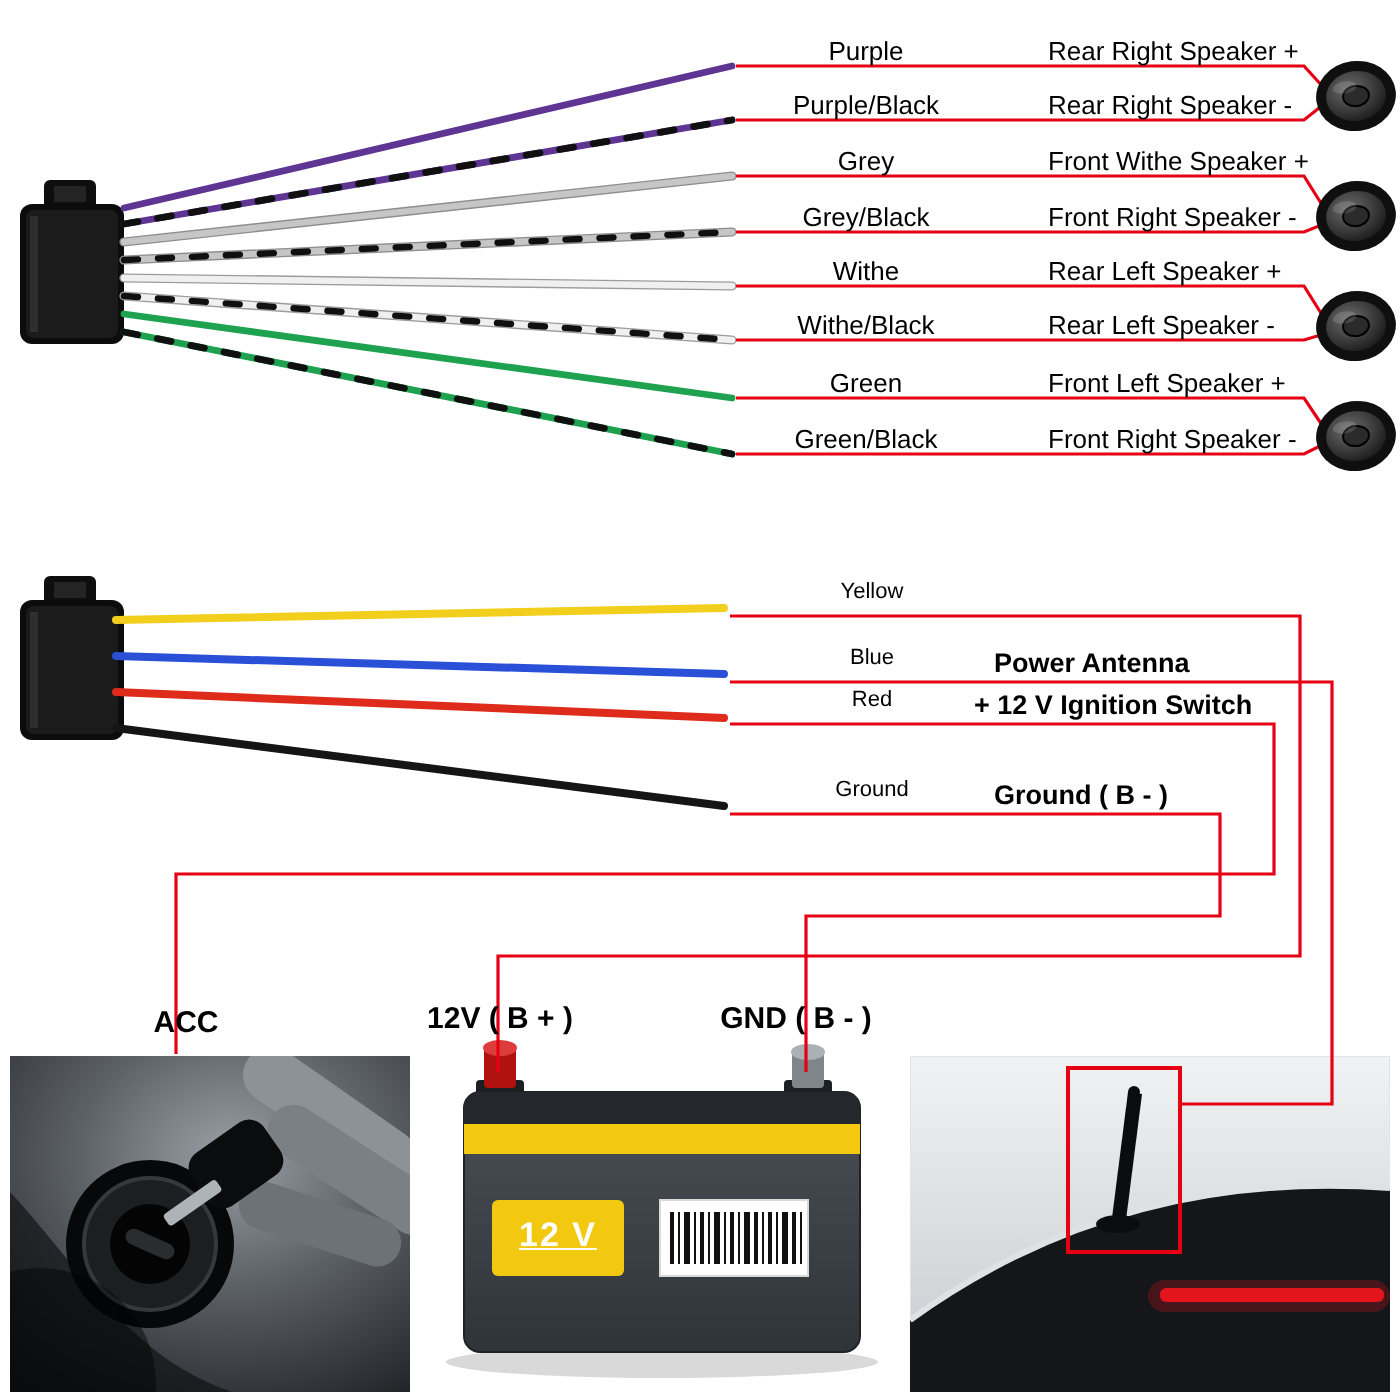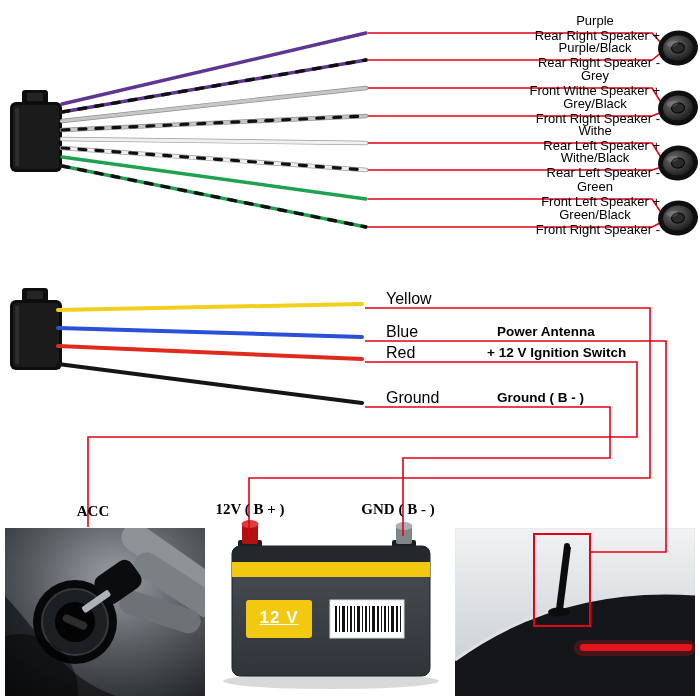--- a/index.html
+++ b/index.html
@@ -1,25 +1,25 @@
 <!DOCTYPE html>
 <html><head>
 <meta charset="utf-8">
 <style>
   html,body{margin:0;padding:0;background:#fff;}
   .stage{position:relative;width:700px;height:700px;background:#ffffff;
          font-family:"Liberation Sans",sans-serif;color:#000;overflow:hidden;}
   .stage svg{position:absolute;left:0;top:0;}
   .srow{position:absolute;left:368px;width:292px;height:20px;display:flex;
-        align-items:flex-end;font-size:13px;flex-direction:column;}
+        align-items:flex-end;font-size:13px;}
   .srow .c{width:130px;text-align:center;}
   .srow .f{margin-left:26px;white-space:nowrap;}
-  .mcolor{position:absolute;left:386px;width:100px;text-align:left;font-size:16px;}
+  .mcolor{position:absolute;left:386px;width:100px;text-align:center;font-size:11px;}
   .mfunc{position:absolute;font-size:13.5px;font-weight:bold;white-space:nowrap;}
-  .blabel{position:absolute;font-size:15px;font-weight:bold;text-align:center;font-family:Liberation Serif, serif;}
+  .blabel{position:absolute;font-size:15px;font-weight:bold;text-align:center;}
   .v12{position:absolute;left:246px;top:608px;width:66px;text-align:center;
        font-size:17px;font-weight:bold;color:#ffffff;letter-spacing:1px;text-decoration:underline;}
 </style>
 </head>
 <body>
 
 <div class="stage">
 
 <svg width="700" height="700" viewBox="0 0 700 700">
   <defs>

